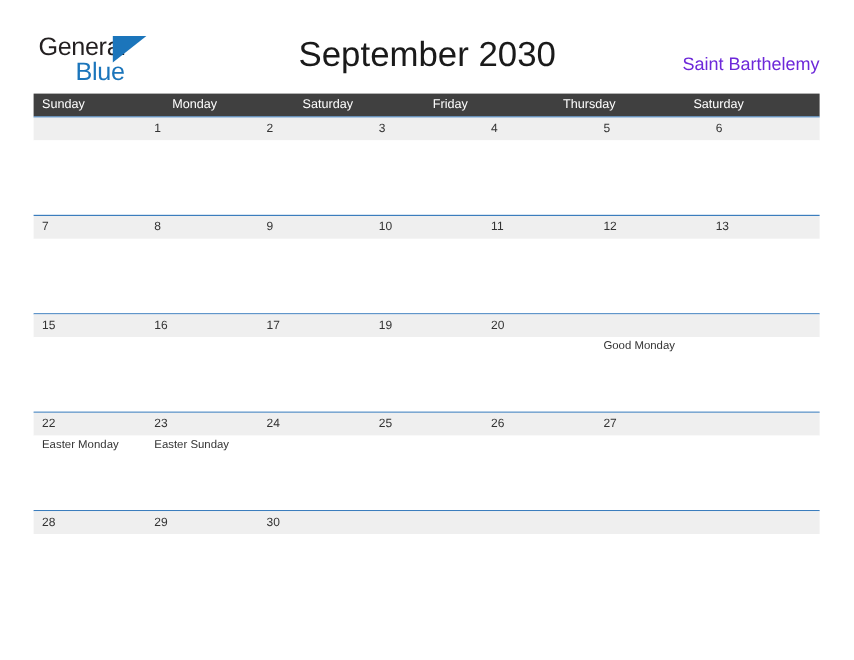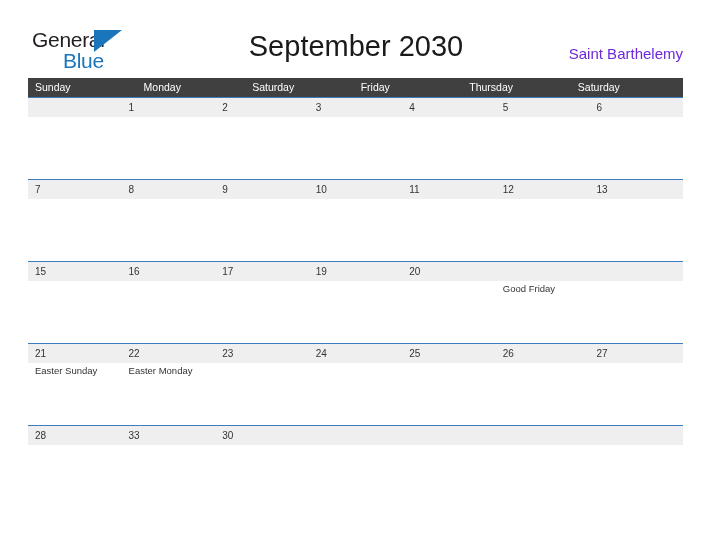--- a/index.html
+++ b/index.html
@@ -266,67 +266,66 @@
         <div class="dayevents">
             <div class="event"></div>
           </div>
         <div class="dayevents">
             <div class="event"></div>
           </div>
         <div class="dayevents">
             <div class="event"></div>
           </div>
         <div class="dayevents">
-            <div class="event">Good Friday</div>
+            <div class="event">Good Monday</div>
           </div>
         <div class="dayevents">
             <div class="event"></div>
           </div>
       </div>
     </div>
 
     <div class="week">
       <div class="week-datebar">
-        <div class="daynum">21</div>
         <div class="daynum">22</div>
         <div class="daynum">23</div>
         <div class="daynum">24</div>
         <div class="daynum">25</div>
         <div class="daynum">26</div>
         <div class="daynum">27</div>
       </div>
       <div class="week-body">
         <div class="dayevents">
+            <div class="event">Easter Monday</div>
+          </div>
+        <div class="dayevents">
             <div class="event">Easter Sunday</div>
           </div>
         <div class="dayevents">
-            <div class="event">Easter Monday</div>
-          </div>
-        <div class="dayevents">
             <div class="event"></div>
           </div>
         <div class="dayevents">
             <div class="event"></div>
           </div>
         <div class="dayevents">
             <div class="event"></div>
           </div>
         <div class="dayevents">
             <div class="event"></div>
           </div>
         <div class="dayevents">
             <div class="event"></div>
           </div>
       </div>
     </div>
 
     <div class="week last">
       <div class="week-datebar">
         <div class="daynum">28</div>
-        <div class="daynum">33</div>
+        <div class="daynum">29</div>
         <div class="daynum">30</div>
         <div class="daynum"></div>
         <div class="daynum"></div>
         <div class="daynum"></div>
         <div class="daynum"></div>
       </div>
       <div class="week-body">
         <div class="dayevents">
             <div class="event"></div>
           </div>

